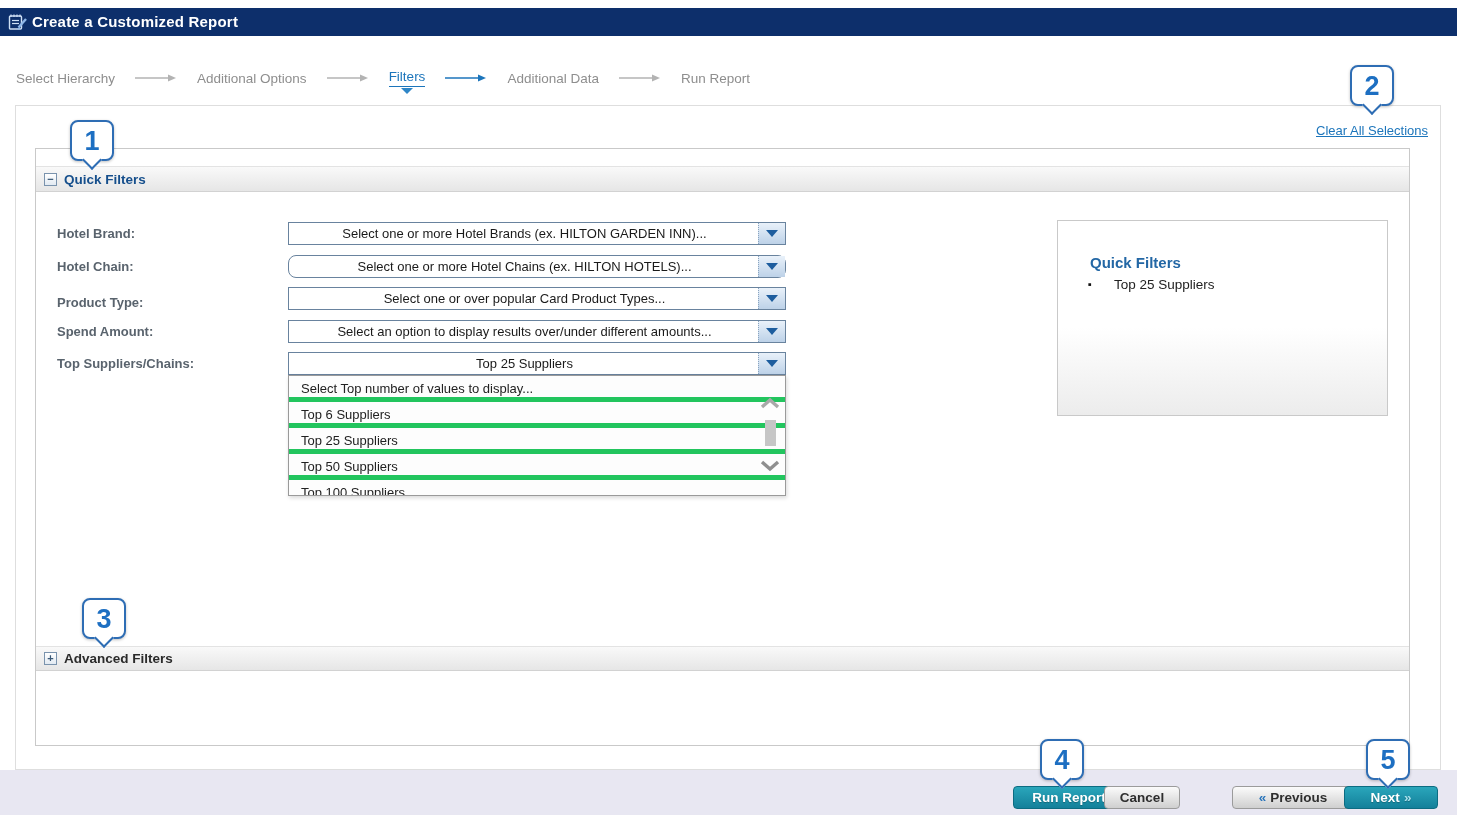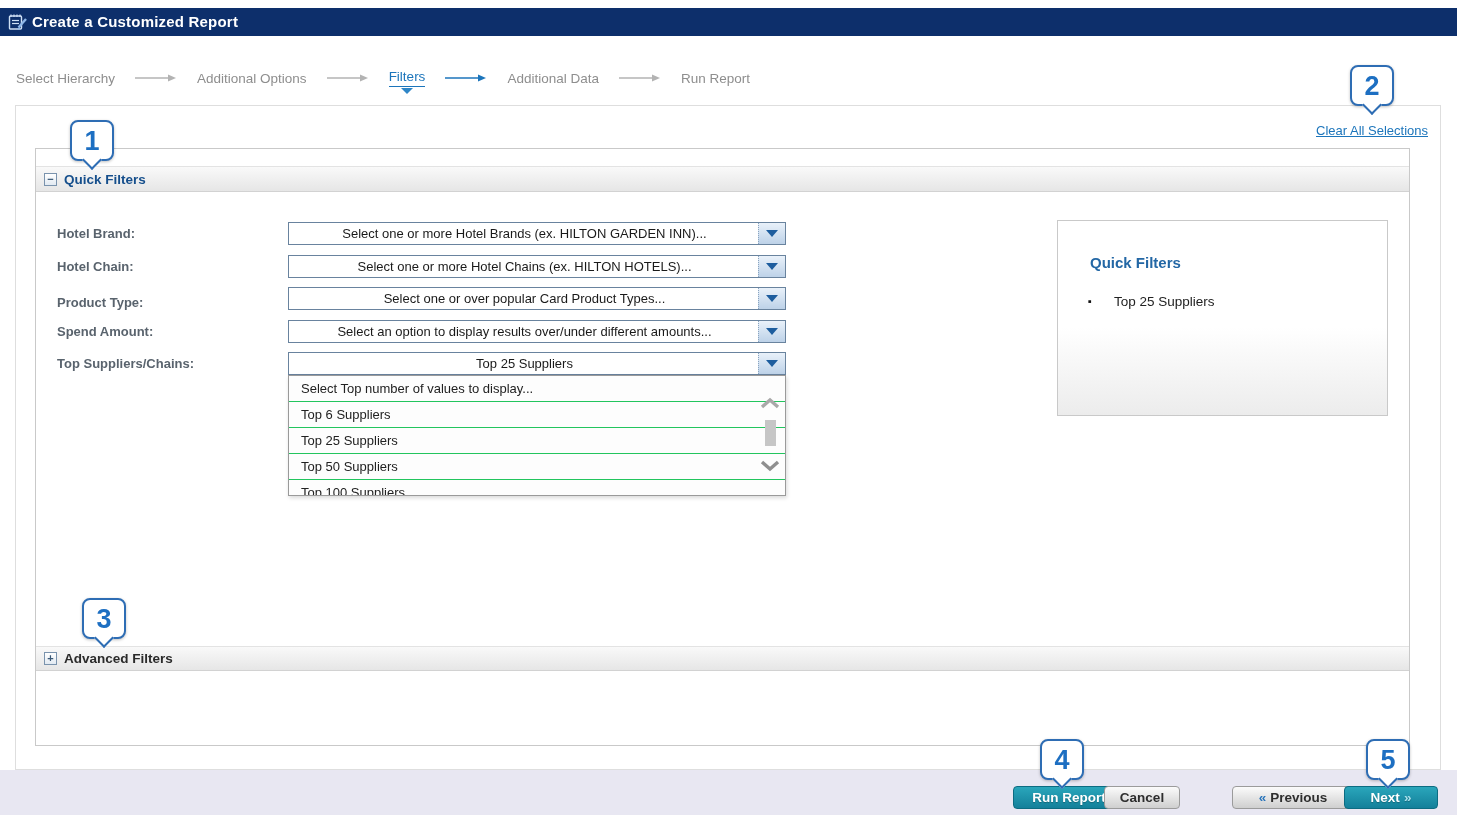--- a/index.html
+++ b/index.html
@@ -38,32 +38,32 @@
   
   .fld-label{position:absolute;left:57px;font-size:13px;font-weight:bold;color:#59636d;white-space:nowrap;}
   .combo{position:absolute;left:288px;width:498px;height:23px;box-sizing:border-box;border:1px solid #69839e;background:#fff;display:flex;cursor:pointer;}
   .combo .combo-text{flex:1;font-size:13px;color:#1a1a1a;padding:3px 6px 0 8px;white-space:nowrap;overflow:hidden;text-align:center;}
   .combo .combo-btn{width:26px;border-left:1px dotted #8aa4c0;background:linear-gradient(#e9f1fa,#bdd2e8);display:flex;align-items:center;justify-content:center;}
   .combo .tri-down{width:0;height:0;border-left:6px solid transparent;border-right:6px solid transparent;border-top:7px solid #1d5d9e;}
 
   
   .dd-panel{position:absolute;left:288px;top:367px;width:498px;height:121px;box-sizing:border-box;border:1px solid #9a9a9a;
       background:#fff;overflow:hidden;z-index:10;box-shadow:1px 2px 4px rgba(0,0,0,.15);}
-  .dd-item{height:26px;box-sizing:border-box;padding:5px 0 0 12px;font-size:13px;color:#222;border-bottom:1px solid #22c55e;cursor:pointer;background:#fdfdfd;}
+  .dd-item{height:26px;box-sizing:border-box;padding:5px 0 0 12px;font-size:13px;color:#222;border-bottom:5px solid #22c55e;cursor:pointer;background:#fdfdfd;}
   .dd-scroll{position:absolute;right:3px;top:0;width:24px;height:100%;}
   .dd-scroll .chev{position:absolute;left:1px;cursor:pointer;}
   .dd-scroll .chev-up{top:20px;}
   .dd-scroll .chev-down{top:82px;}
   .dd-scroll .thumb{position:absolute;left:7px;top:44px;width:11px;height:26px;background:#c6c6c6;cursor:pointer;}
 
   
   .summary{position:absolute;left:1057px;top:212px;width:331px;height:196px;box-sizing:border-box;border:1px solid #c9c9c9;
       background:linear-gradient(#ffffff 55%,#ececec);}
   .summary .sum-title{position:absolute;left:32px;top:33px;font-size:15px;font-weight:bold;color:#2367a5;}
-  .summary .sum-item{position:absolute;left:30px;top:73px;font-size:13.5px;color:#222;}
+  .summary .sum-item{position:absolute;left:30px;top:56px;font-size:13.5px;color:#222;}
   .summary .bullet{display:inline-block;margin-right:22px;font-size:11px;color:#111;vertical-align:1px;}
 
   
   .callout{position:absolute;width:44px;height:41px;box-sizing:border-box;background:#fff;border:2px solid #2e6db4;border-radius:8px;
       color:#1d6fc2;font-weight:bold;font-size:27px;text-align:center;line-height:38px;z-index:20;box-shadow:0 1px 3px rgba(0,0,0,.25);}
   .callout::after{content:"";position:absolute;left:50%;bottom:-8px;transform:translateX(-50%) rotate(45deg);
       width:12px;height:12px;background:#fff;border-right:2px solid #2e6db4;border-bottom:2px solid #2e6db4;}
   .c1{left:70px;top:112px;}
   .c2{left:1350px;top:57px;}
   .c3{left:82px;top:590px;}
@@ -151,21 +151,21 @@
 
   <span class="fld-label" style="top:218px;">Hotel Brand:</span>
   <div class="combo" style="top:214px;">
     <span class="combo-text">Select one or more Hotel Brands (ex. HILTON GARDEN INN)...</span>
     <span class="combo-btn">
         <span class="tri-down"></span>
       </span>
   </div>
 
   <span class="fld-label" style="top:251px;">Hotel Chain:</span>
-  <div class="combo" style="top:247px;">
+  <div class="combo" style="top:247px;border-radius:8px;">
     <span class="combo-text">Select one or more Hotel Chains (ex. HILTON HOTELS)...</span>
     <span class="combo-btn">
         <span class="tri-down"></span>
       </span>
   </div>
 
   <span class="fld-label" style="top:287px;">Product Type:</span>
   <div class="combo" style="top:279px;">
     <span class="combo-text">Select one or over popular Card Product Types...</span>
     <span class="combo-btn">

